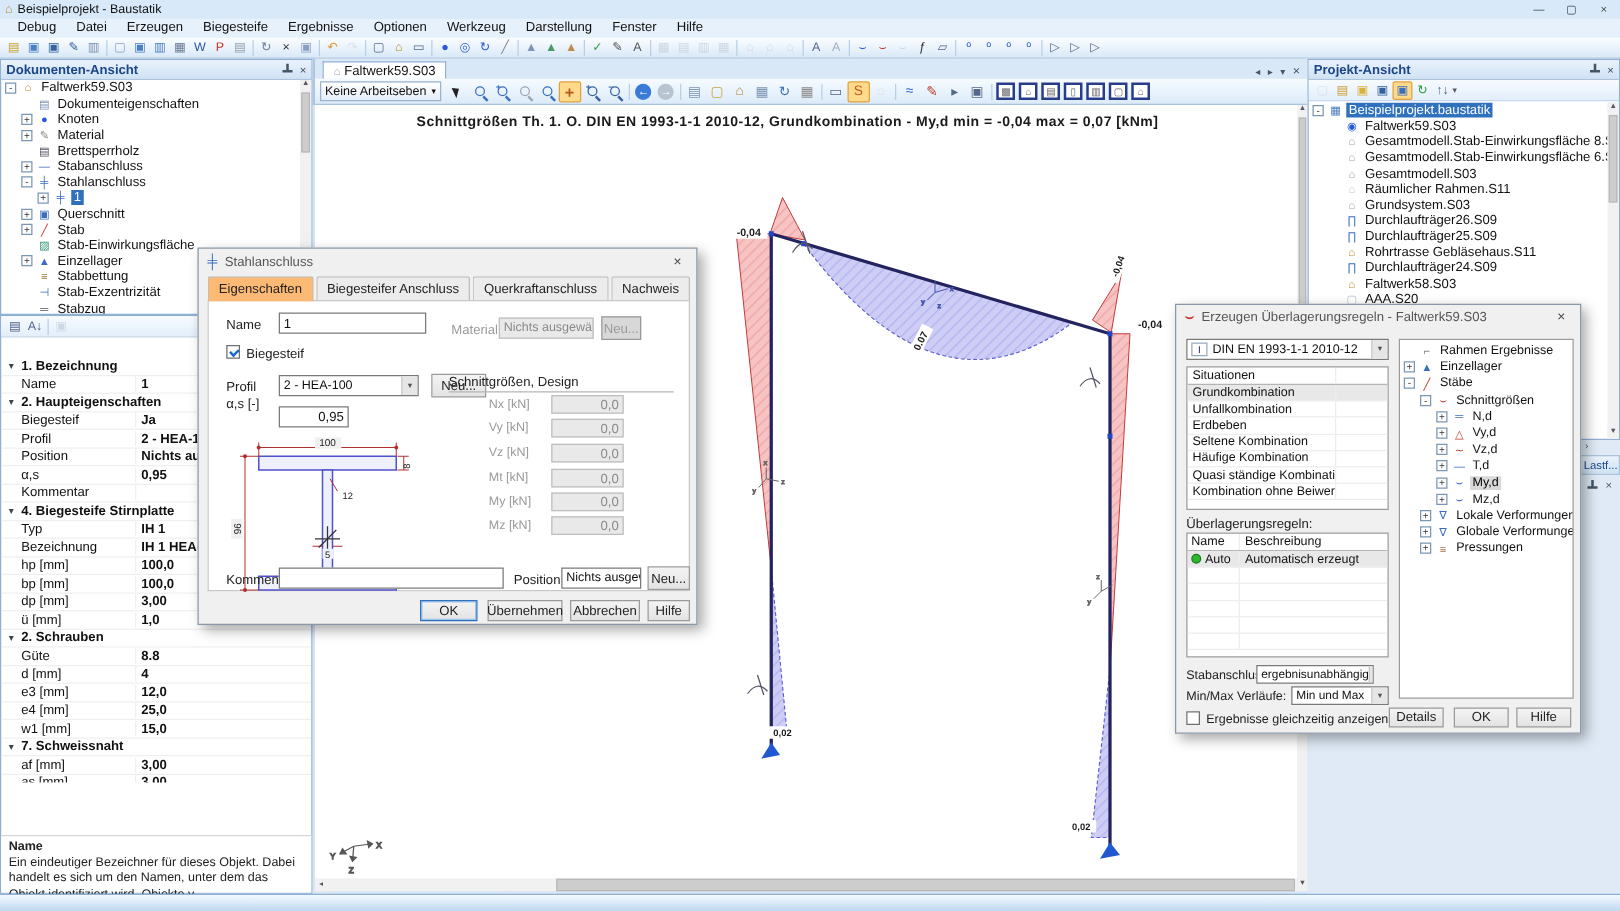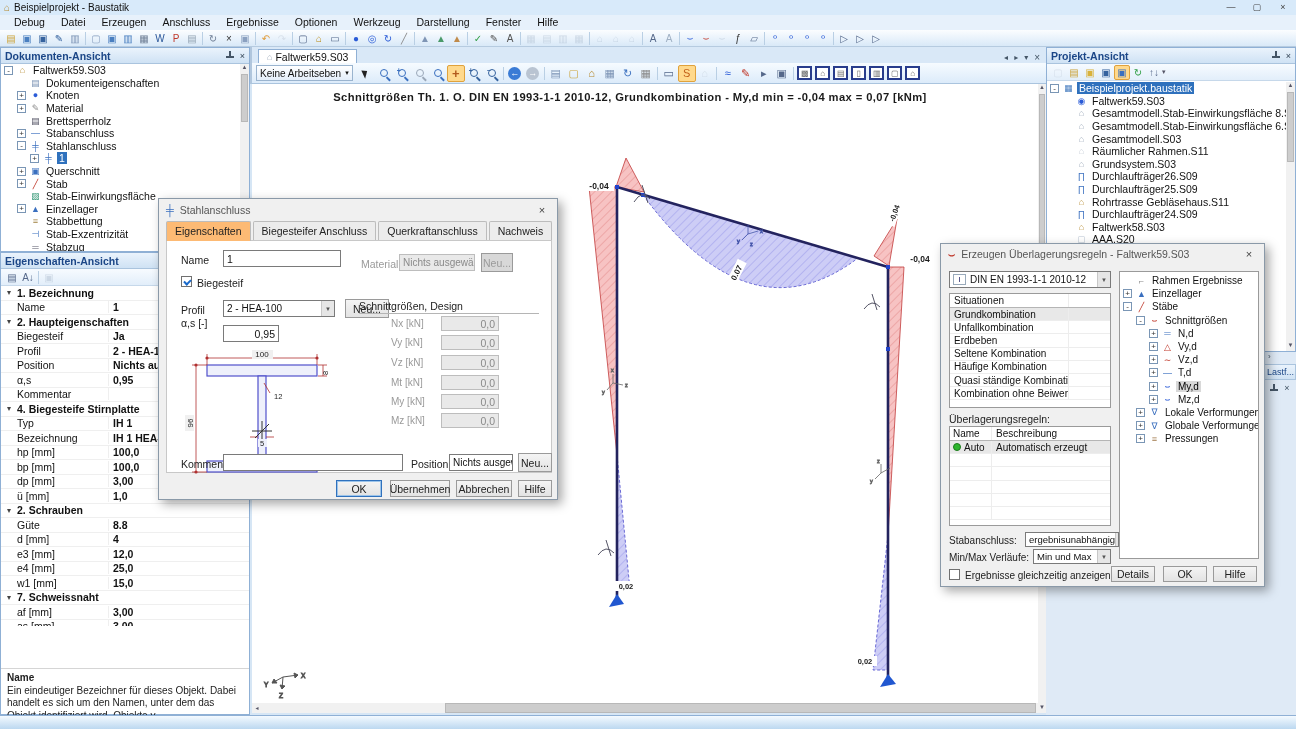--- a/index.html
+++ b/index.html
@@ -113,21 +113,21 @@
       <span class="winbtn">—</span>
       <span class="winbtn">▢</span>
       <span class="winbtn">×</span>
     </div>
   </div>
 
   <div class="menubar" id="menubar">
       <span class="menu-item">Debug</span>
       <span class="menu-item">Datei</span>
       <span class="menu-item">Erzeugen</span>
-      <span class="menu-item">Anschluss</span>
+      <span class="menu-item">Biegesteife</span>
       <span class="menu-item">Ergebnisse</span>
       <span class="menu-item">Optionen</span>
       <span class="menu-item">Werkzeug</span>
       <span class="menu-item">Darstellung</span>
       <span class="menu-item">Fenster</span>
       <span class="menu-item">Hilfe</span>
     </div>
 
   <div class="toolbar" id="maintb">
       <span class="ti" style="color: rgb(205, 165, 62);">▤</span>
@@ -282,23 +282,20 @@
         </div>
       </div>
     <div class="sb" style="right:0;top:16px;width:9px;bottom:0">
       <div class="sba" style="left:0;top:0;width:9px;height:9px">▲</div>
       <div class="sbt" style="left:1px;top:10px;width:7px;height:48px"></div>
       <div class="sba" style="left:0;bottom:0;width:9px;height:9px">▼</div>
     </div>
   </div>
 
   <div class="panel" style="left:0;top:252px;width:250px;height:463px">
-    <div class="phead">
-      <span>Eigenschaften-Ansicht</span>
-    </div>
     <div class="ptb" id="eigtb">
         <span class="ti" style="color: rgb(85, 104, 138);">▤</span>
         <span class="ti" style="color: rgb(85, 104, 138);">A↓</span>
         <span class="tsep"></span>
         <span class="ti dis" style="color: rgb(159, 176, 196);">▣</span>
       </div>
     <div id="propgrid" style="position:absolute;left:0;top:33px;right:0;height:340px;overflow:hidden">
         <div class="prow">
           <span class="pchev">▾</span>
           <span class="pcatlbl">1. Bezeichnung</span>
@@ -919,21 +916,21 @@
           <span class="rname"></span>
           <span class="rdesc"></span>
         </div>
         <div class="strow">
           <span class="rname"></span>
           <span class="rdesc"></span>
         </div>
       </div>
 
     <span class="lab" style="left:8px;top:291px;font-size:10px">Stabanschluss:</span>
-    <div class="sel" style="left:84px;top:288px;width:94px;height:15px;font-size:9.5px">
+    <div class="sel" style="left:64px;top:288px;width:94px;height:15px;font-size:9.5px">
         <span>ergebnisunabhängig</span>
         <span class="sar">▼</span>
       </div>
     <span class="lab" style="left:8px;top:308px;font-size:10px">Min/Max Verläufe:</span>
     <div class="sel" style="left:92px;top:305px;width:78px;height:15px;font-size:9.5px">
         <span>Min und Max</span>
         <span class="sar">▼</span>
       </div>
 
     <span class="cb" style="position:absolute;left:8px;top:325px"></span>

